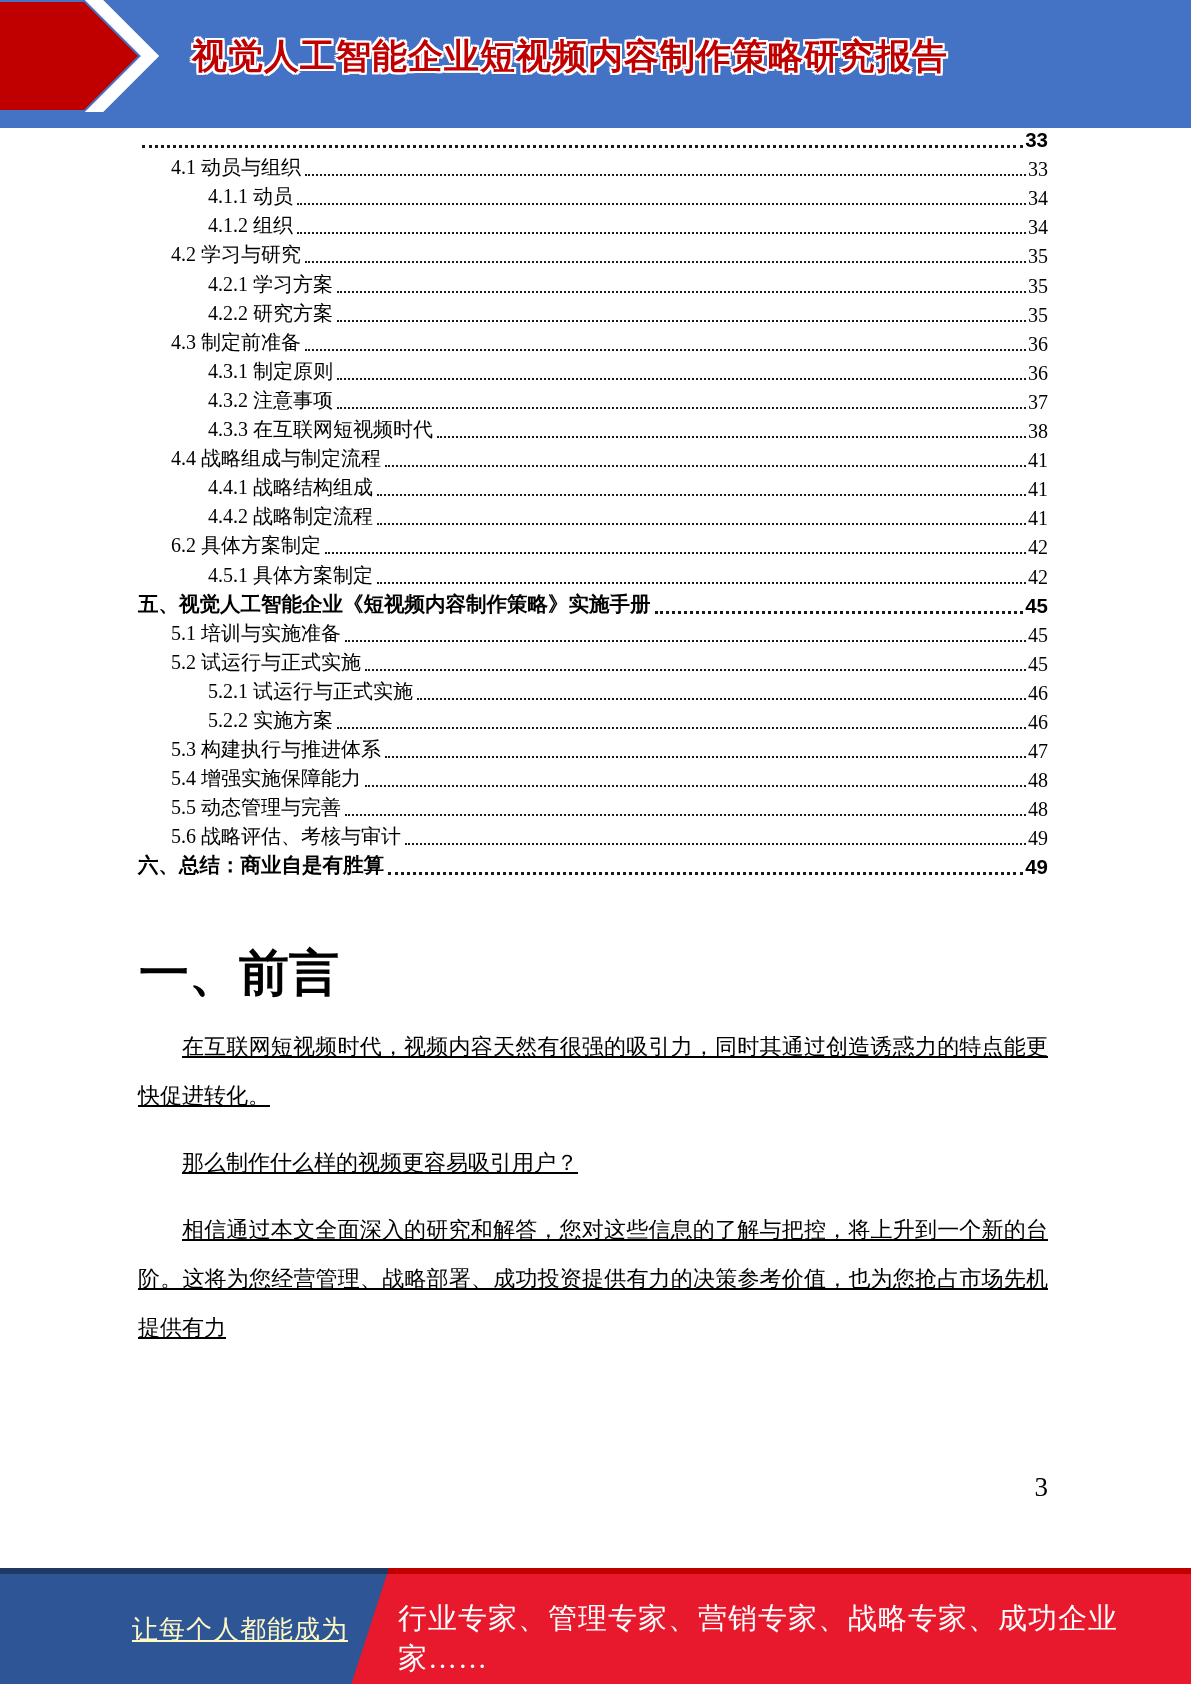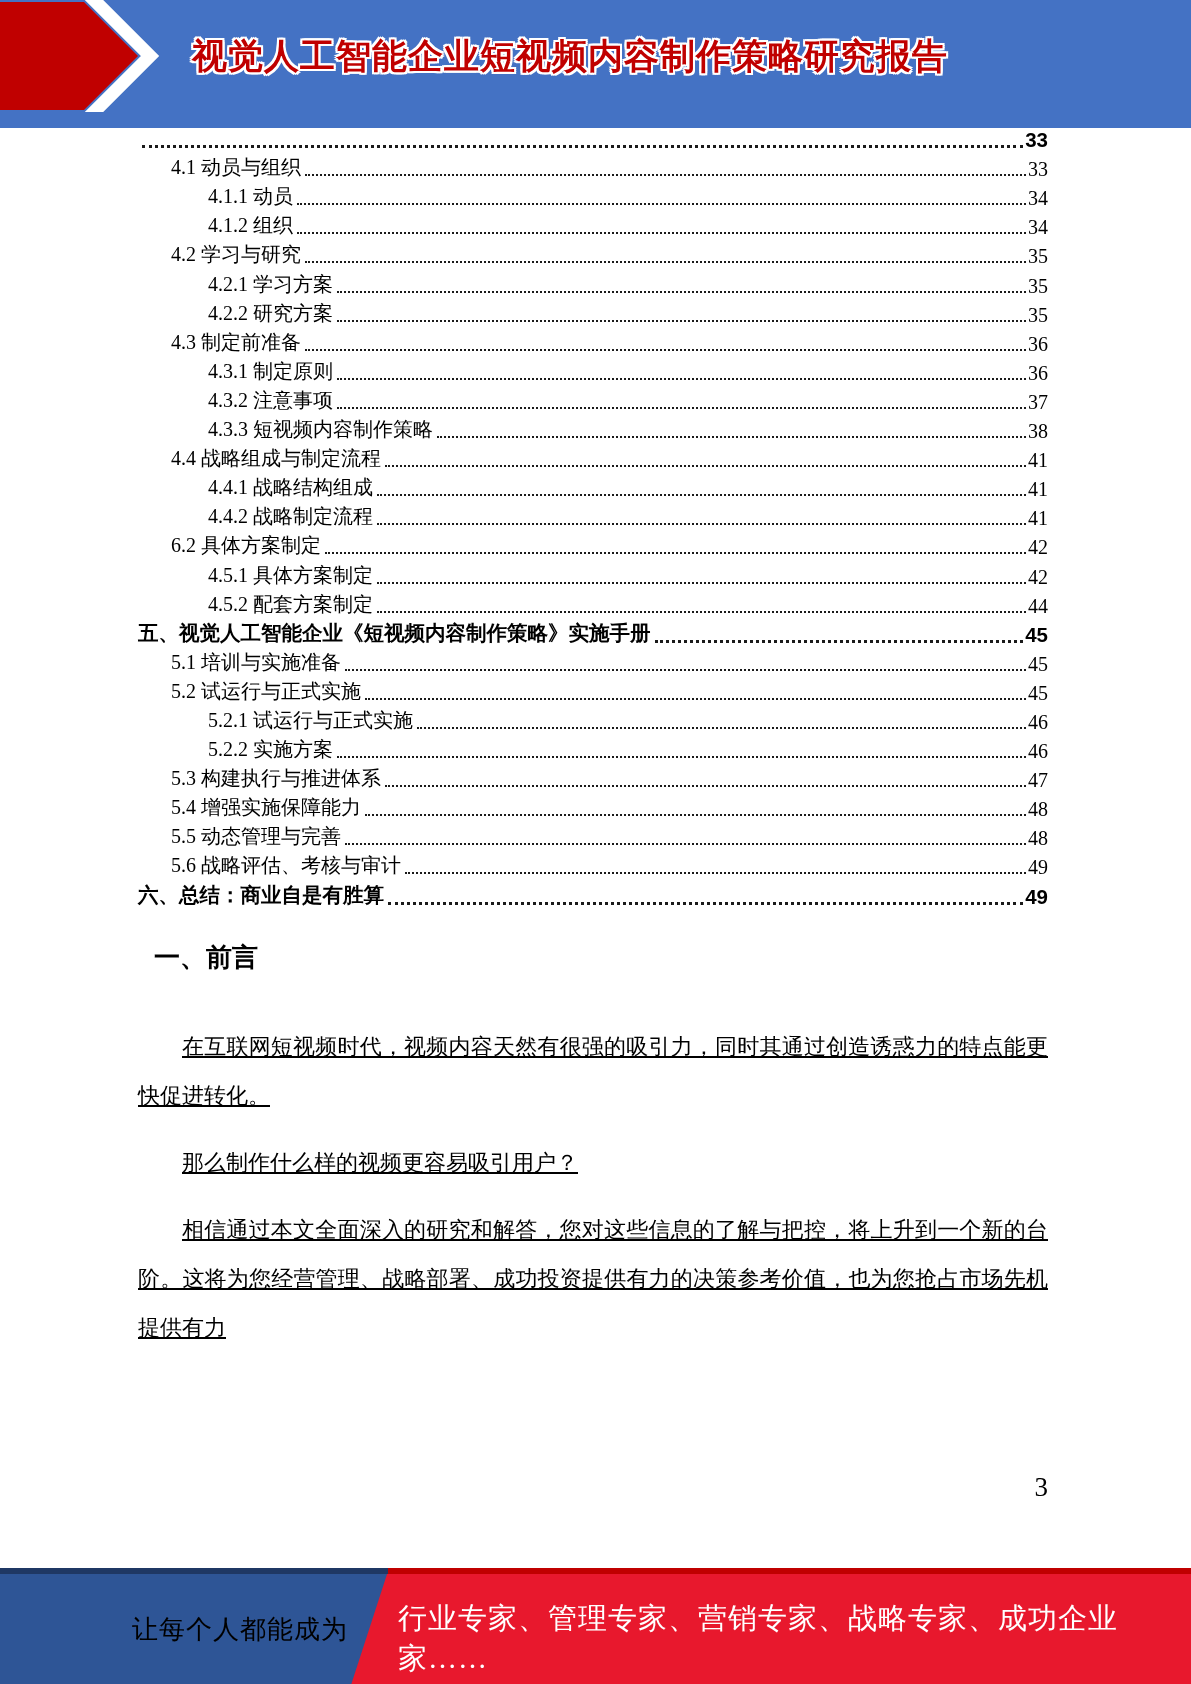--- a/index.html
+++ b/index.html
@@ -48,23 +48,23 @@
   .toc-row.level2{padding-left:33px;}
   .toc-row.level3{padding-left:70px;}
   .toc-row.bold{
     font-family:"Liberation Sans", sans-serif;
     font-weight:bold;font-size:20.5px;
   }
   .toc-row.bold .leader{border-bottom-width:3px;margin-bottom:4px;}
 
   
   .section-heading{
-    position:absolute;top:940px;left:154px;margin:0;
+    position:absolute;top:940px;left:139px;margin:0;
     font-family:"Liberation Sans", sans-serif;
-    font-weight:bold;font-size:26px;color:#000;
+    font-weight:bold;font-size:50px;color:#000;
   }
   .body-text{
     position:absolute;top:1022px;left:138px;width:910px;
     font-size:22px;line-height:49px;text-align:justify;
   }
   .body-text p{margin:0 0 18px 0;text-indent:2em;text-decoration:underline;}
 
   .page-number{
     position:absolute;top:1472px;right:143px;
     font-size:27px;
@@ -80,21 +80,21 @@
     background:var(--footer_red,#E8182D);
   }
   .footer-blue{
     position:absolute;inset:0;
     background:var(--footer_blue,#2E5596);
     clip-path:polygon(0 0,32.5% 0,29.5% 100%,0 100%);
   }
   .footer-left-text{
     position:absolute;left:0;top:0;width:348px;height:110px;
     display:flex;align-items:center;justify-content:flex-end;
-    color:#000000;font-size:26px;letter-spacing:1px;
+    color:#fef9c3;font-size:26px;letter-spacing:1px;text-decoration:underline;
   }
   .footer-right-text{
     position:absolute;left:398px;top:0;right:20px;height:130px;
     display:flex;align-items:center;
     color:#fff;font-size:29px;letter-spacing:1px;
   }
 </style>
 </head>
 <body>
 
@@ -152,21 +152,21 @@
         <span class="toc-label">4.3.1 制定原则</span>
         <span class="leader"></span>
         <span class="toc-page">36</span>
       </div>
       <div class="toc-row level3">
         <span class="toc-label">4.3.2 注意事项</span>
         <span class="leader"></span>
         <span class="toc-page">37</span>
       </div>
       <div class="toc-row level3">
-        <span class="toc-label">4.3.3 短视频内容制作策略</span>
+        <span class="toc-label">4.3.3 在互联网短视频时代</span>
         <span class="leader"></span>
         <span class="toc-page">38</span>
       </div>
       <div class="toc-row level2">
         <span class="toc-label">4.4 战略组成与制定流程</span>
         <span class="leader"></span>
         <span class="toc-page">41</span>
       </div>
       <div class="toc-row level3">
         <span class="toc-label">4.4.1 战略结构组成</span>
@@ -180,25 +180,20 @@
       </div>
       <div class="toc-row level2">
         <span class="toc-label">6.2 具体方案制定</span>
         <span class="leader"></span>
         <span class="toc-page">42</span>
       </div>
       <div class="toc-row level3">
         <span class="toc-label">4.5.1 具体方案制定</span>
         <span class="leader"></span>
         <span class="toc-page">42</span>
-      </div>
-      <div class="toc-row level3">
-        <span class="toc-label">4.5.2 配套方案制定</span>
-        <span class="leader"></span>
-        <span class="toc-page">44</span>
       </div>
       <div class="toc-row level1 bold">
         <span class="toc-label">五、视觉人工智能企业《短视频内容制作策略》实施手册</span>
         <span class="leader"></span>
         <span class="toc-page">45</span>
       </div>
       <div class="toc-row level2">
         <span class="toc-label">5.1 培训与实施准备</span>
         <span class="leader"></span>
         <span class="toc-page">45</span>

